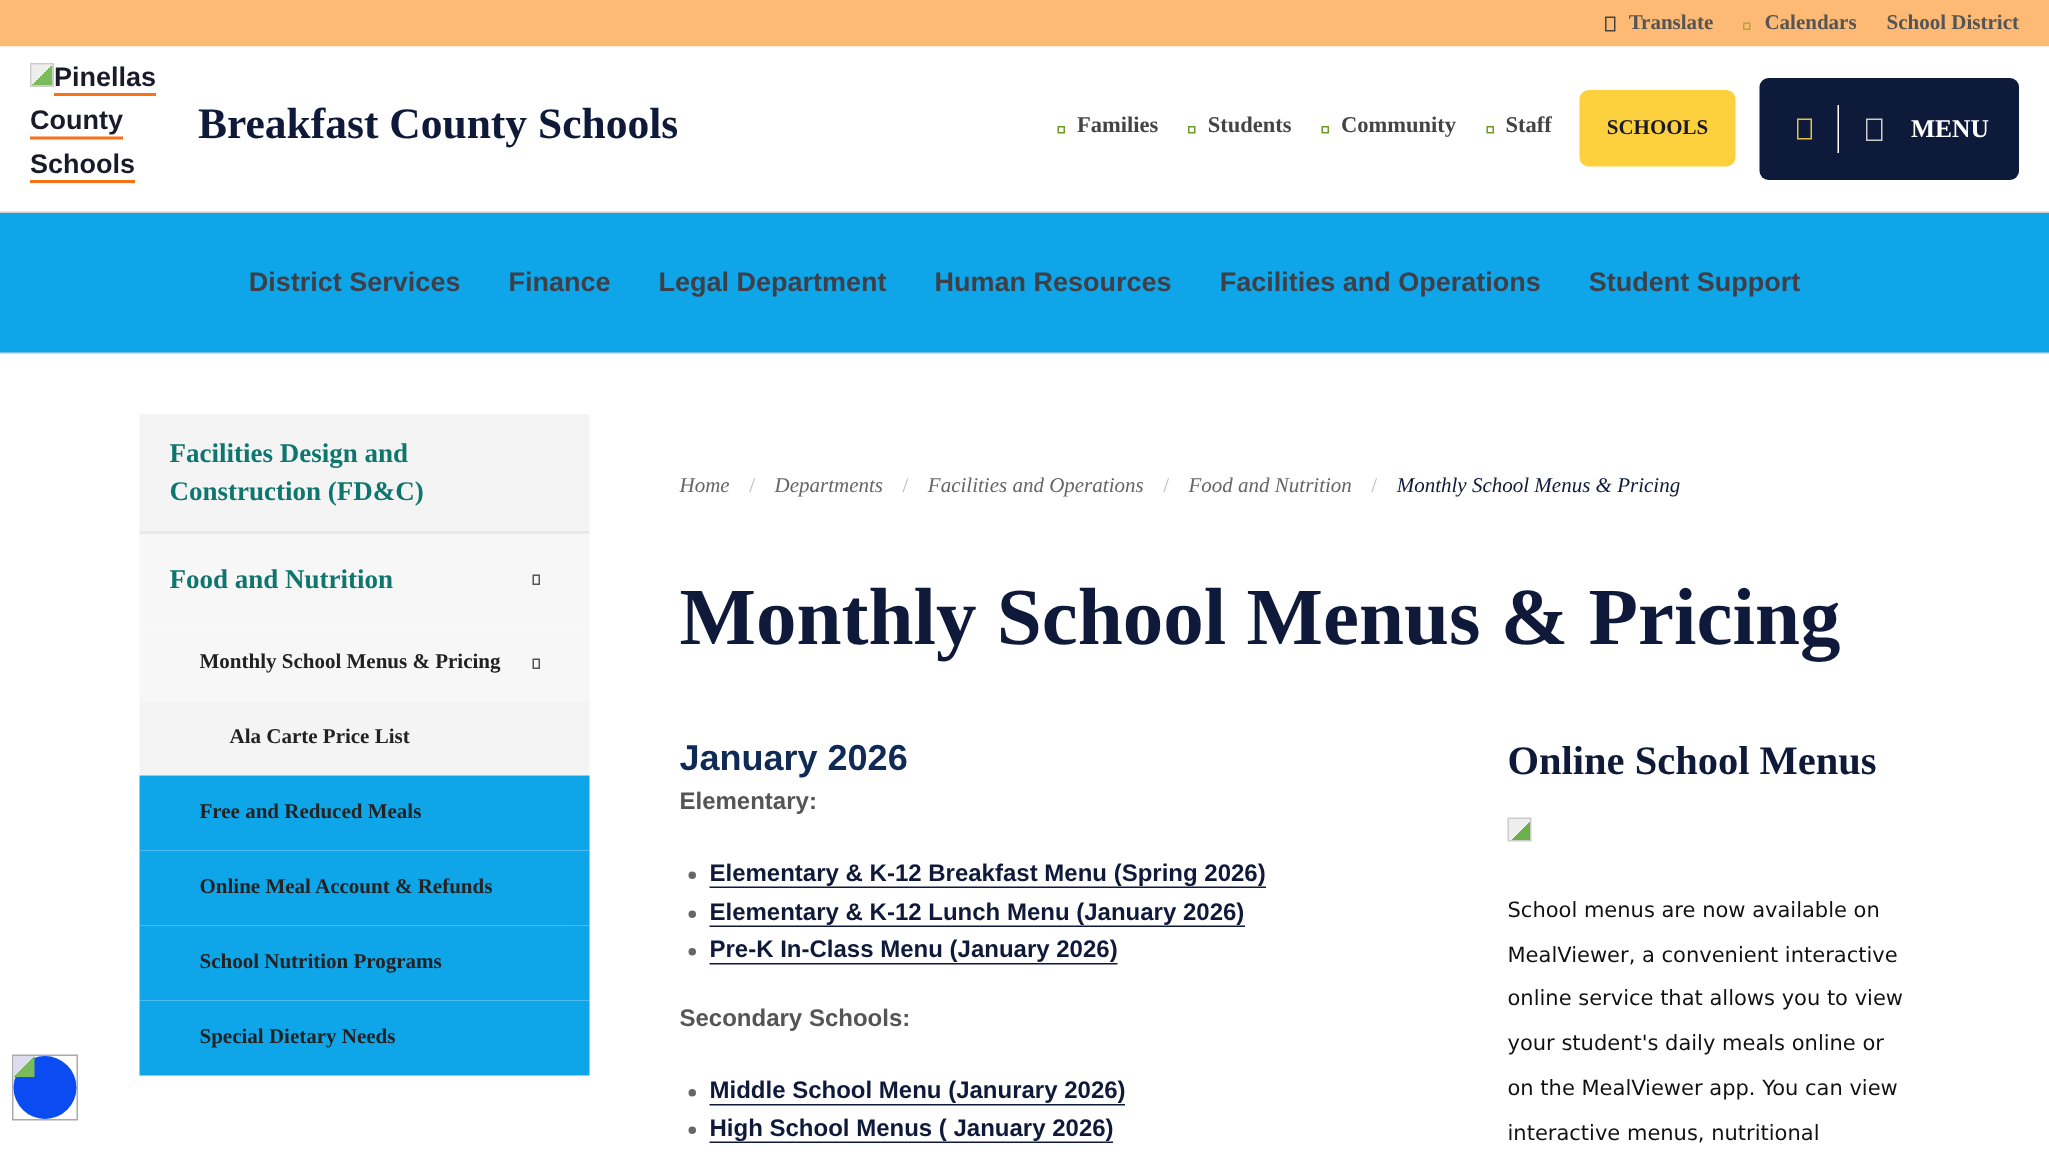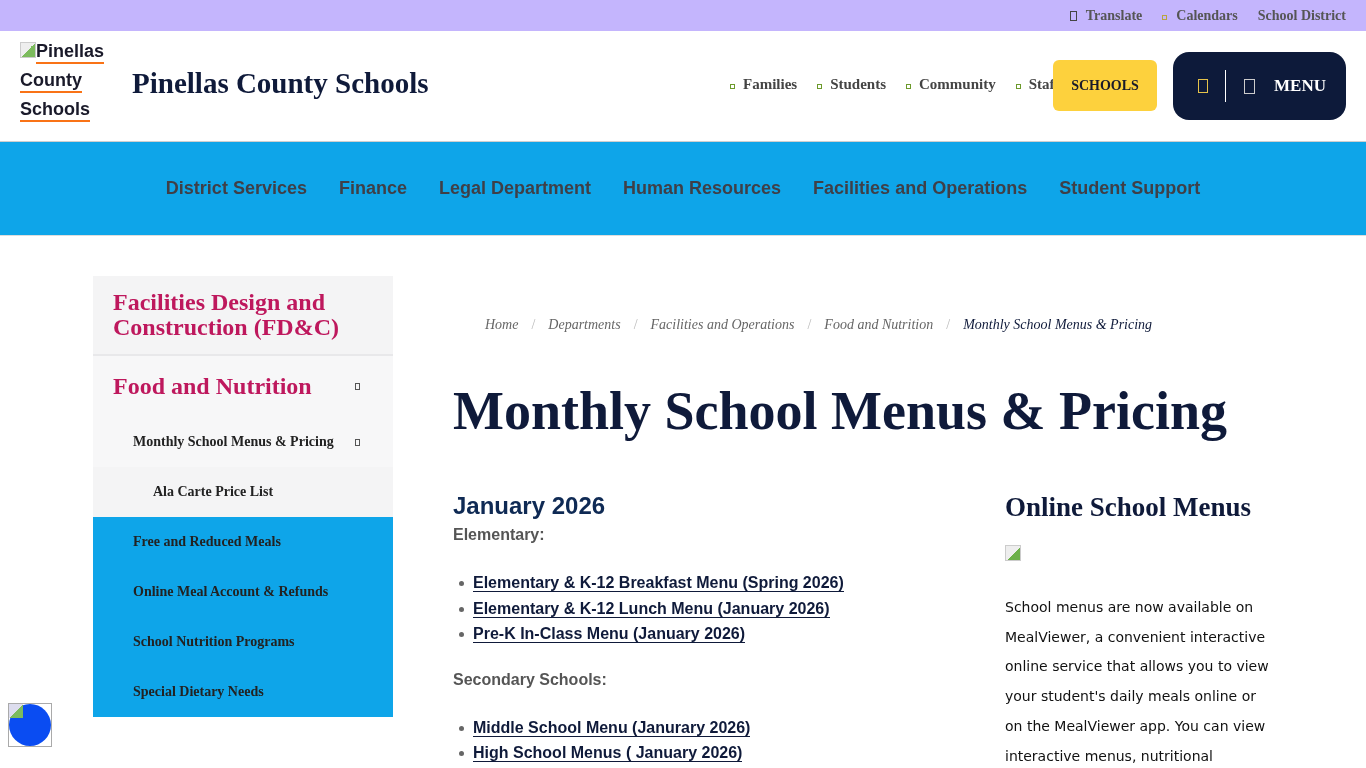--- a/index.html
+++ b/index.html
@@ -1,60 +1,60 @@
 <!DOCTYPE html>
 <html><head>
   <meta charset="utf-8">
   <style>
     * { box-sizing: border-box; margin: 0; padding: 0; }
     html, body { width: 1366px; height: 768px; overflow: hidden; background: #ffffff; }
     body { font-family: "Liberation Serif", serif; color: #222; position: relative; }
 
     
-    .utility-bar { position: absolute; top: 0; left: 0; width: 1366px; height: 31px; background: #c4b5fd; }
+    .utility-bar { position: absolute; top: 0; left: 0; width: 1366px; height: 31px; background: #fdba74; }
     .utility-bar .util-links { position: absolute; right: 20px; top: 0; height: 31px; display: flex; align-items: center; gap: 0; }
     .util-link { font-family: "Liberation Serif", serif; font-weight: bold; font-size: 14px; color: #555; display: flex; align-items: center; margin-left: 20px; text-decoration: none; }
     .util-link .glyph { display: inline-block; width: 7px; height: 10px; border: 1px solid #444; margin-right: 9px; }
     .util-link .glyph.small { width: 5px; height: 5px; border-color: #b9a441; margin-top: 3px; }
 
     
     .site-header { position: absolute; top: 31px; left: 0; width: 1366px; height: 111px; background: #fff; border-bottom: 1px solid #cfcfcf; }
     .logo-alt { position: absolute; left: 20px; top: 6px; width: 90px; font-family: "Liberation Sans", sans-serif; font-weight: bold; font-size: 18px; line-height: 29px; color: #1a1a2a; }
     .logo-alt .broken-img { display: inline-block; width: 16px; height: 16px; border: 1px solid #ccc; background: linear-gradient(135deg, #eee 50%, #7cbb5d 50%); vertical-align: -1px; }
     .logo-alt span.word { border-bottom: 2px solid #f97316; padding-bottom: 1px; }
     .site-title { position: absolute; left: 132px; top: 36px; font-family: "Liberation Serif", serif; font-weight: bold; font-size: 29px; color: #0f1a3a; }
 
-    .audience-nav { position: absolute; left: 730px; top: 45px; display: flex; align-items: center; }
+    .audience-nav { position: absolute; left: 705px; top: 45px; display: flex; align-items: center; }
     .aud-item { display: flex; align-items: center; font-weight: bold; font-size: 15px; color: #444; margin-right: 20px; text-decoration: none; }
     .aud-item .sq { display: inline-block; width: 5px; height: 5px; border: 1px solid #6c9a2b; margin-right: 8px; margin-top: 3px; }
 
     .schools-btn { position: absolute; left: 1053px; top: 29px; width: 104px; height: 51px; background: #fdd13d; border-radius: 6px; display: flex; align-items: center; justify-content: center; font-weight: bold; font-size: 14px; color: #1a1a2a; cursor: pointer; }
-    .menu-btn { position: absolute; left: 1173px; top: 21px; width: 173px; height: 68px; background: #0d1a3a; border-radius: 16px; display: flex; align-items: center; cursor: pointer; }
+    .menu-btn { position: absolute; left: 1173px; top: 21px; width: 173px; height: 68px; background: #0d1a3a; border-radius: 6px; display: flex; align-items: center; cursor: pointer; }
     .menu-btn .search-glyph { position: absolute; left: 25px; top: 27px; width: 10px; height: 14px; border: 1px solid #e4c24a; }
     .menu-btn .divider { position: absolute; left: 52px; top: 18px; width: 1px; height: 32px; background: #fff; }
     .menu-btn .menu-glyph { position: absolute; left: 71px; top: 27px; width: 11px; height: 15px; border: 1px solid #ccc; }
     .menu-btn .menu-label { position: absolute; left: 101px; top: 24px; font-weight: bold; font-size: 17px; color: #fff; }
 
     
     .dept-nav { position: absolute; top: 142px; left: 0; width: 1366px; height: 94px; background: #0ea5e9; border-bottom: 1px solid #ddd; display: flex; justify-content: center; align-items: center; padding-right: 0; }
     .dept-item { font-family: "Liberation Sans", sans-serif; font-weight: bold; font-size: 18px; color: #3f3f47; margin: 0 16px; text-decoration: none; }
 
     
     .sidebar { position: absolute; left: 93px; top: 276px; width: 300px; }
     .side-head { height: 57px; background: #fdd13d; border-radius: 14px 14px 0 0; padding: 18px 20px; font-weight: bold; font-size: 18px; color: #1a1a2a; }
     .side-item { background: #f4f4f5; }
-    .side-lvl1 { padding: 14px 20px; font-weight: bold; font-size: 24px; line-height: 25px; color: #be185d; border-bottom: 2px solid #e8e8ea; }
+    .side-lvl1 { padding: 14px 20px; font-weight: bold; font-size: 18px; line-height: 25px; color: #0f766e; border-bottom: 2px solid #e8e8ea; }
     .side-lvl1.open { background: #f7f7f8; border-bottom: none; padding: 18px 20px; display: flex; justify-content: space-between; align-items: center; }
     .side-lvl2 { background: #f7f7f8; padding: 16px 20px 16px 40px; font-weight: bold; font-size: 14px; color: #222; display: flex; justify-content: space-between; align-items: center; height: 50px; }
     .side-lvl3 { background: #f4f4f5; padding: 0 20px 0 60px; font-weight: bold; font-size: 14px; color: #222; height: 50px; display: flex; align-items: center; }
     .side-lvl2b { background: #0ea5e9; padding: 0 20px 0 40px; font-weight: bold; font-size: 14px; color: #222; height: 50px; display: flex; align-items: center; }
     .caret-glyph { display: inline-block; width: 5px; height: 7px; border: 1px solid #555; margin-right: 13px; }
 
     
-    .breadcrumb { position: absolute; left: 453px; top: 317px; display: flex; align-items: center; font-style: italic; font-size: 14px; color: #666; margin-left: 32px; }
+    .breadcrumb { position: absolute; left: 453px; top: 317px; display: flex; align-items: center; font-style: italic; font-size: 14px; color: #666; }
     .breadcrumb .crumb { color: #666; text-decoration: none; }
     .breadcrumb .sep { color: #bbb; margin: 0 13px; font-style: normal; }
     .breadcrumb .crumb.current { color: #0f1a3a; }
 
     .page-title { position: absolute; left: 453px; top: 380px; font-family: "Liberation Serif", serif; font-weight: bold; font-size: 54px; color: #0f1a3a; letter-spacing: 0; }
 
     .main-col { position: absolute; left: 453px; top: 492px; width: 500px; font-family: "Liberation Sans", sans-serif; }
     .month-heading { font-weight: bold; font-size: 24px; color: #0f2a54; margin-bottom: 6px; }
     .group-label { font-weight: bold; font-size: 16px; color: #555; margin-bottom: 26px; }
     .group-label.second { margin-top: 24px; }
@@ -91,21 +91,21 @@
     </a>
   </div>
 </div>
 
 <header class="site-header">
   <a class="logo-alt">
     <span class="broken-img"></span><span class="word">Pinellas</span><br>
     <span class="word">County</span><br>
     <span class="word">Schools</span>
   </a>
-  <div class="site-title">Pinellas County Schools</div>
+  <div class="site-title">Breakfast County Schools</div>
 
   <nav class="audience-nav">
     <a class="aud-item">
       <span class="sq"></span>
       <span>Families</span>
     </a>
     <a class="aud-item">
       <span class="sq"></span>
       <span>Students</span>
     </a>

